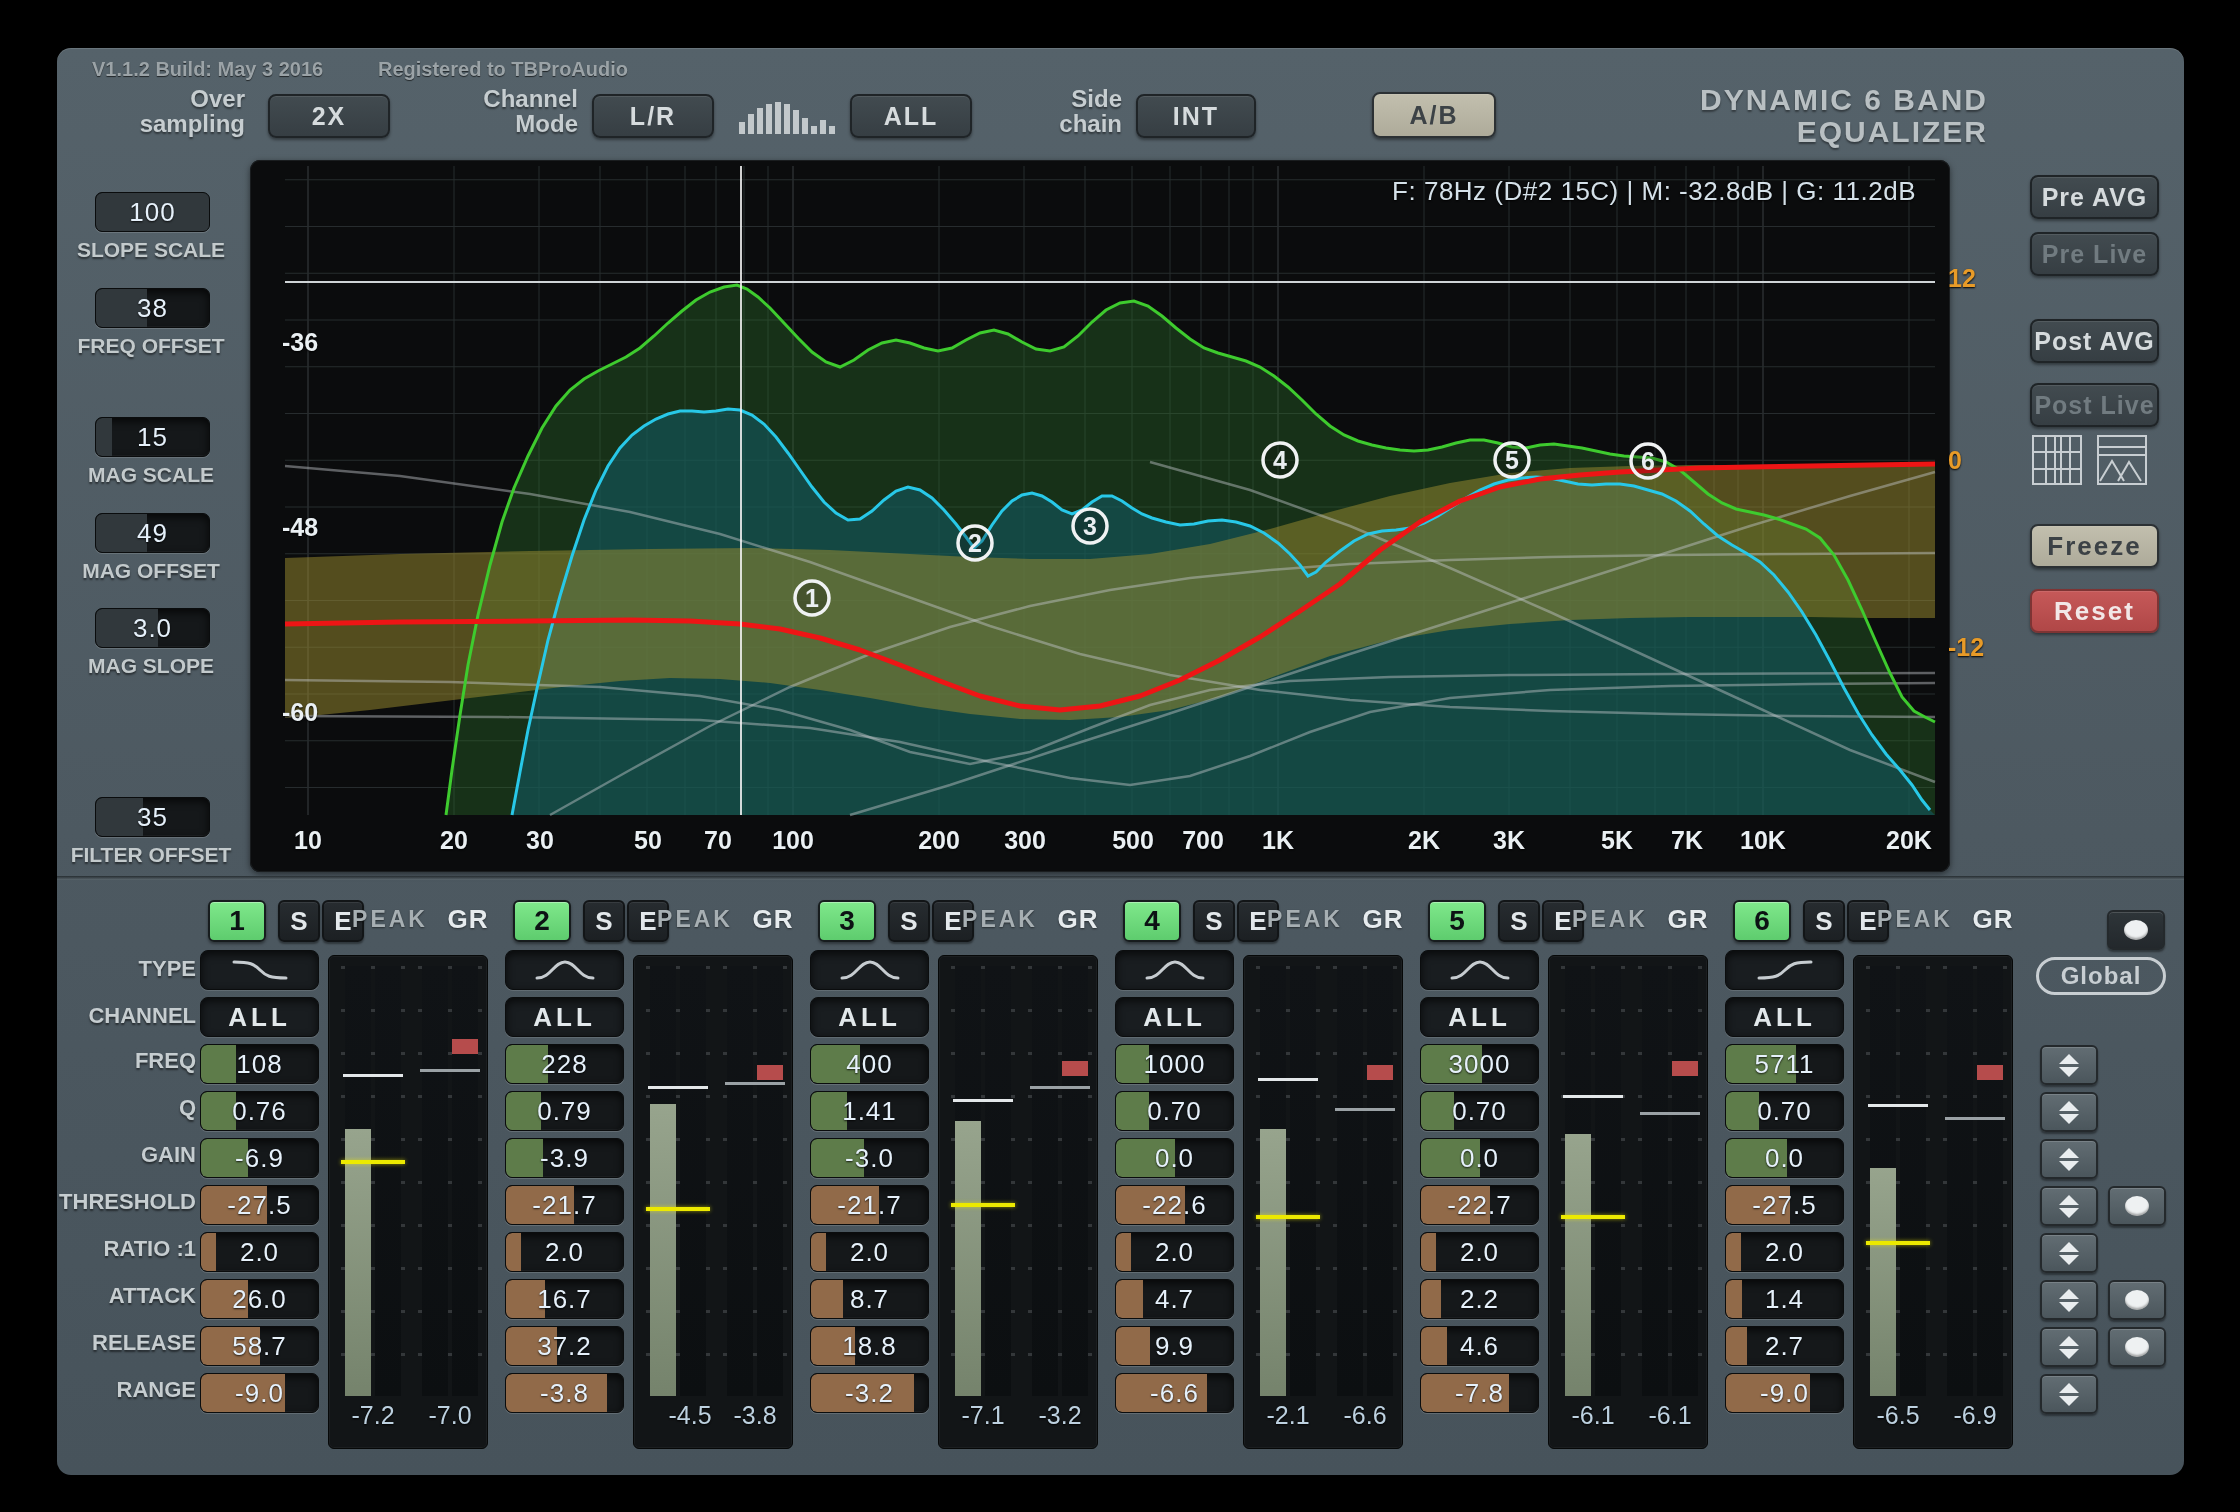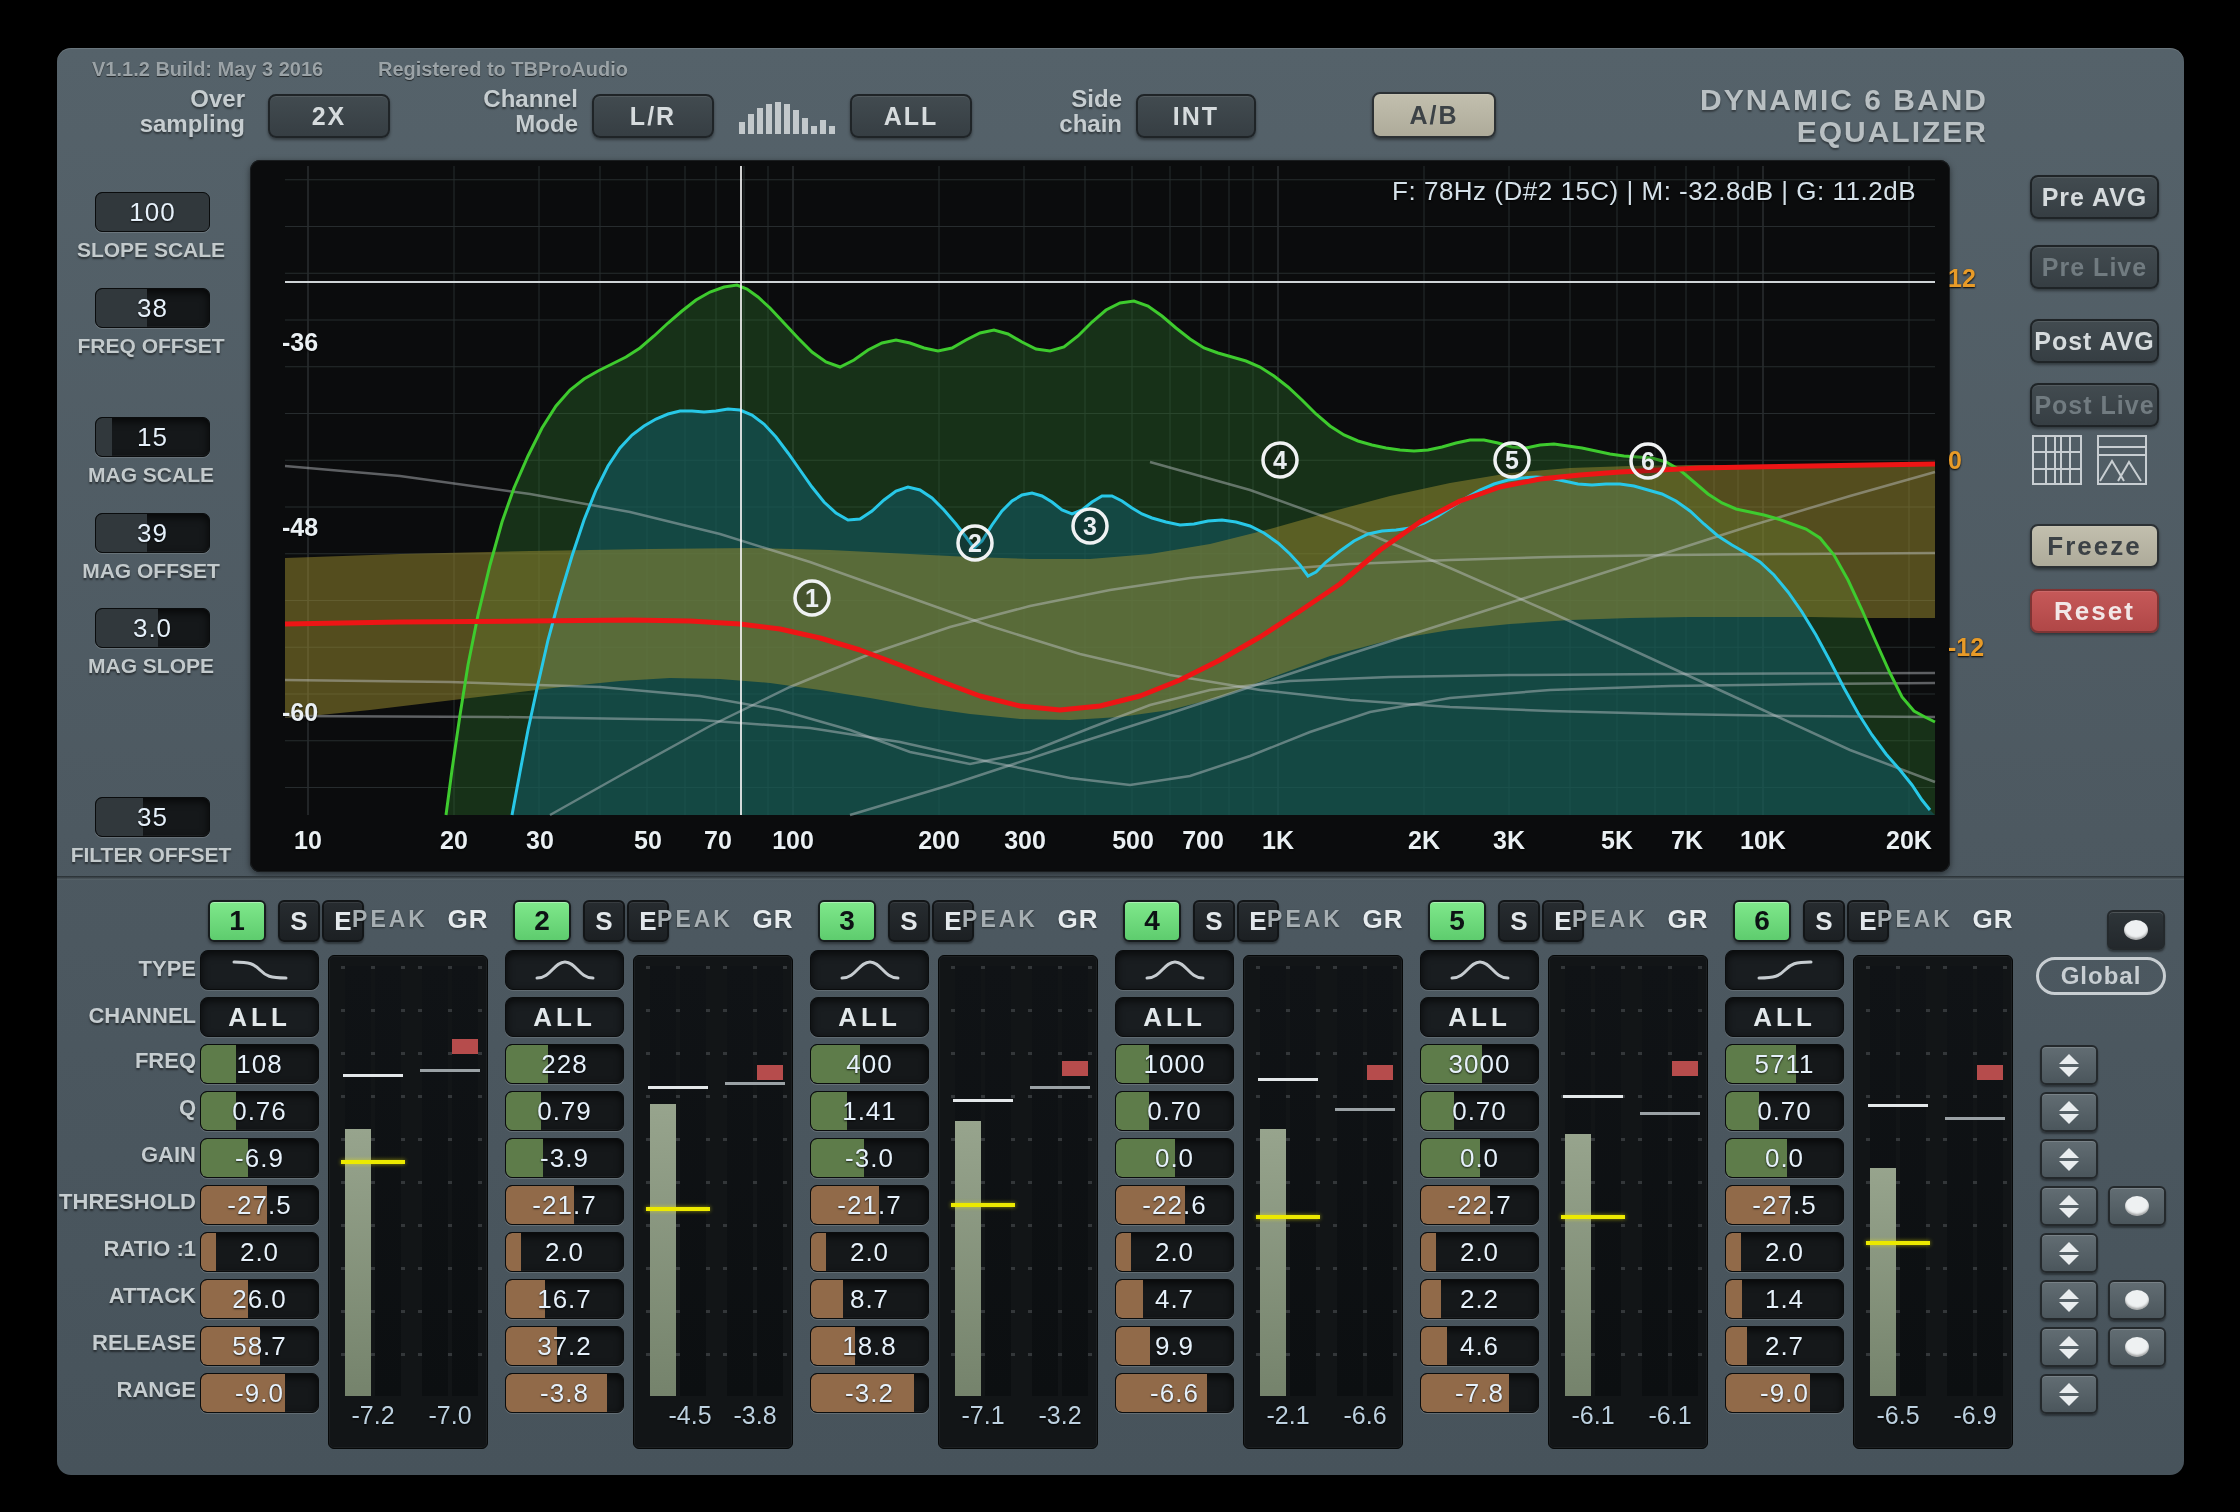--- a/index.html
+++ b/index.html
@@ -239,21 +239,21 @@
           <g>
             <circle cx="1398" cy="301" r="17" fill="rgba(10,10,10,0.25)" stroke="#f0f2f3" stroke-width="3.5"></circle>
             <text x="1398" y="310" text-anchor="middle" fill="#e9eef1" font-size="25" font-weight="bold" font-family="&quot;Liberation Sans&quot;,sans-serif">6</text>
           </g>
         </g>
     </svg>
     <div id="graph-readout">F: 78Hz (D#2 15C) | M: -32.8dB | G: 11.2dB</div>
   </div>
 
   <div class="abs btn rbtn" style="top:175px;">Pre AVG</div>
-  <div class="abs btn rbtn dim" style="top:245px;text-align:center;">Pre Live</div>
+  <div class="abs btn rbtn dim" style="top:232px;text-align:center;">Pre Live</div>
   <div class="abs btn rbtn" style="top:319px;">Post AVG</div>
   <div class="abs btn rbtn dim" style="top:383px;">Post Live</div>
 
   <div class="abs btn icon" style="left:2030px;top:433px;width:54px;height:54px;">
     <svg width="54" height="54" viewBox="0 0 54 54" fill="none" stroke="#c8ced2" stroke-width="2">
       <rect x="3" y="3" width="48" height="48"></rect>
       <line x1="16" y1="3" x2="16" y2="51"></line>
         <line x1="25" y1="3" x2="25" y2="51"></line>
       <line x1="31" y1="3" x2="31" y2="51"></line>
         <line x1="40" y1="3" x2="40" y2="51"></line>
@@ -717,21 +717,21 @@
       <span class="valtext">38</span>
     </div>
     <div class="sidelabel" style="left: 21px; top: 334px; width: 260px;">FREQ OFFSET</div>
     <div class="valbox" style="left: 95px; top: 417px; width: 113px; height: 38px;">
       <div class="valfill gray" style="width: 14%;"></div>
       <span class="valtext">15</span>
     </div>
     <div class="sidelabel" style="left: 21px; top: 463px; width: 260px;">MAG SCALE</div>
     <div class="valbox" style="left: 95px; top: 513px; width: 113px; height: 38px;">
       <div class="valfill gray" style="width: 45%;"></div>
-      <span class="valtext">39</span>
+      <span class="valtext">49</span>
     </div>
     <div class="sidelabel" style="left: 21px; top: 559px; width: 260px;">MAG OFFSET</div>
     <div class="valbox" style="left: 95px; top: 608px; width: 113px; height: 38px;">
       <div class="valfill gray" style="width: 55%;"></div>
       <span class="valtext">3.0</span>
     </div>
     <div class="sidelabel" style="left: 21px; top: 654px; width: 260px;">MAG SLOPE</div>
     <div class="valbox" style="left: 95px; top: 797px; width: 113px; height: 38px;">
       <div class="valfill gray" style="width: 42%;"></div>
       <span class="valtext">35</span>

